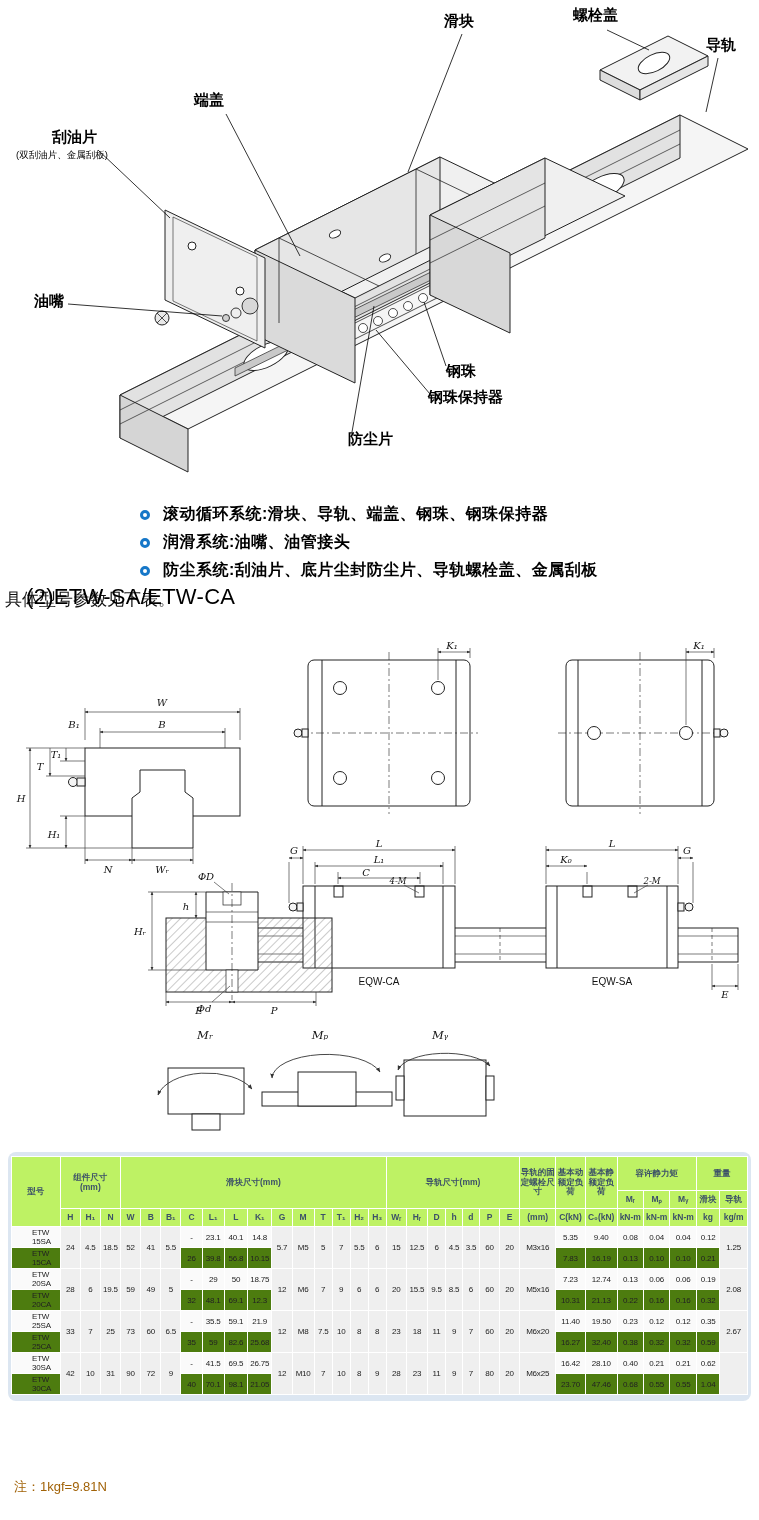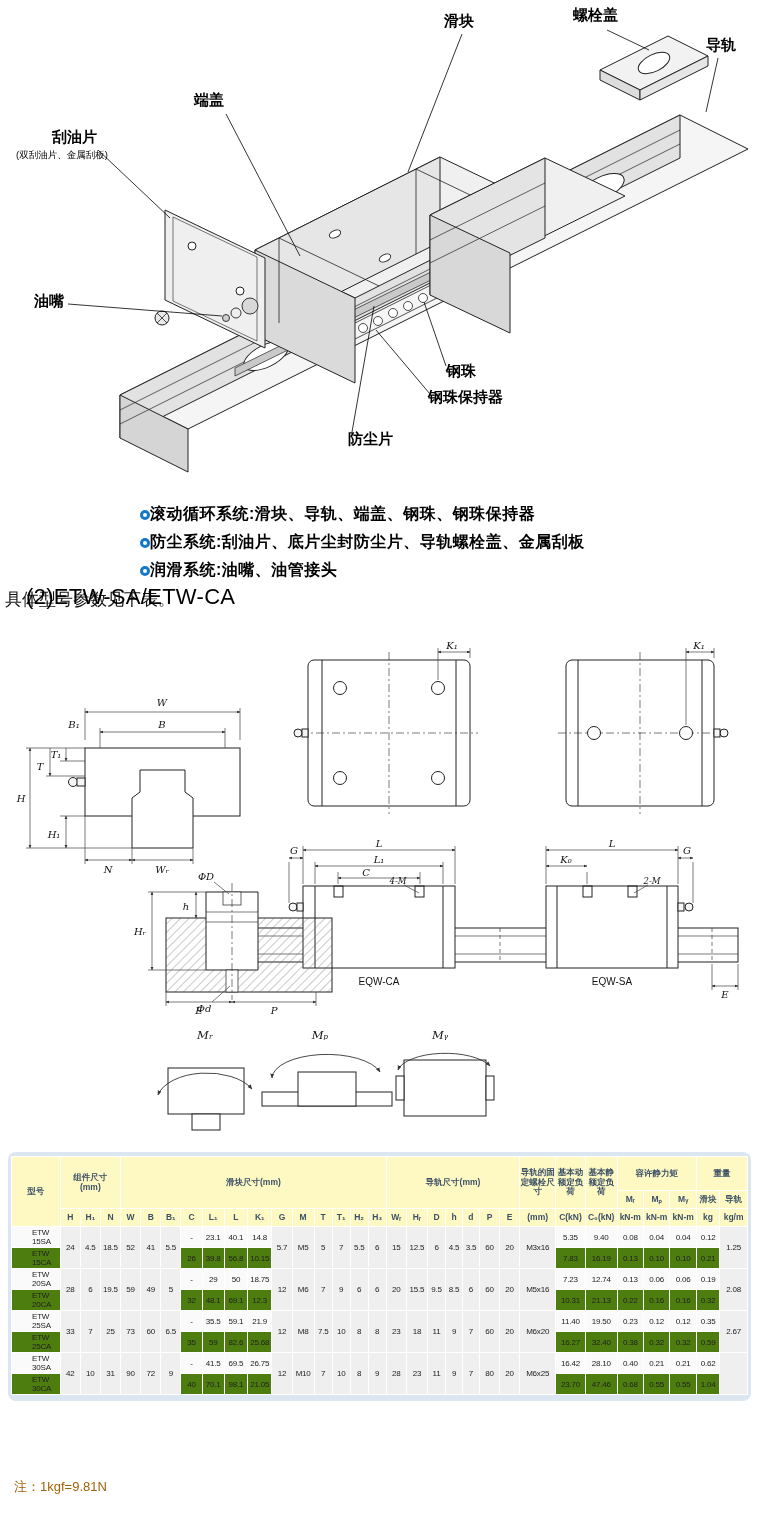--- a/index.html
+++ b/index.html
@@ -13,33 +13,33 @@
   #assembly text.sub { font-size:9.5px; font-weight:400; }
 
   
   #dims text { font-family:"DejaVu Serif", serif; font-style:italic; font-size:10px; fill:#111; text-anchor:middle; }
   #dims text.cap { font-family:"Liberation Sans", sans-serif; font-style:normal; font-size:10px; }
   #dims text.mom { font-size:11.5px; }
   #dims text.small { font-size:8.5px; }
 
   
   .bullets { left:140px; top:504px; display:flex; flex-direction:column; gap:7px; }
-  .bullet { display:flex; align-items:center; }
+  .bullet { display:flex; align-items:center; gap:13px; }
   .dot { width:10px; height:10px; border:3px solid #1677c8; border-radius:50%; flex:0 0 auto; background:#fff; }
   .bullet .txt { font-size:16px; font-weight:700; color:#000; letter-spacing:.5px; white-space:nowrap; }
 
   .intro { left:5px; top:588px; font-size:17px; color:#111; }
   .heading { left:26px; top:584px; font-size:22px; color:#000; font-weight:500; letter-spacing:.3px; }
   .footnote { left:14px; top:1478px; font-size:13px; color:#a16207; }
 
   
   .tblwrap { left:8px; top:1152px; width:743px; background:#dce6f1; border-radius:8px; padding:4px 3px 6px 3px; }
   table { border-collapse:collapse; width:100%; table-layout:fixed; }
   th, td { border:1px solid #ffffff; text-align:center; vertical-align:middle; overflow:hidden; }
-  th { background:#fef9c3; color:#3c5168; font-weight:700; font-size:8.5px; height:18px;
+  th { background:#bef264; color:#3c5168; font-weight:700; font-size:8.5px; height:18px;
        word-break:break-all; white-space:pre-line; line-height:1.15; padding:1px 0;margin-left:32px; }
   thead tr:first-child th { height:34px; }
   td { background:#fafafa; color:#222; font-size:8px; height:21px; padding:0 1px; letter-spacing:-0.2px; }
   tr.even td { background:#4d7c0f; }
   td.rs { background:#efefef; }
   td.model { text-align:left; padding-left:20px; font-size:8px; }
 </style>
 </head>
 <body>
 
@@ -154,25 +154,25 @@
     <text x="348" y="444">防尘片</text>
   </svg>
 
   <div class="abs bullets">
     <div class="bullet">
       <span class="dot"></span>
       <span class="txt">滚动循环系统:滑块、导轨、端盖、钢珠、钢珠保持器</span>
     </div>
     <div class="bullet">
       <span class="dot"></span>
-      <span class="txt">防尘系统:刮油片、底片尘封防尘片、导轨螺栓盖、金属刮板</span>
+      <span class="txt">润滑系统:油嘴、油管接头</span>
     </div>
     <div class="bullet">
       <span class="dot"></span>
-      <span class="txt">润滑系统:油嘴、油管接头</span>
+      <span class="txt">防尘系统:刮油片、底片尘封防尘片、导轨螺栓盖、金属刮板</span>
     </div>
   </div>
 
   <div class="abs intro">具体型号参数见下表。</div>
 
   <div class="abs heading">(2)ETW-SA/ETW-CA</div>
 
   <svg id="dims" class="abs" style="left:0;top:640px" width="759" height="505" viewBox="0 0 759 505">
     <defs>
       <marker id="dar" viewBox="0 0 10 10" refX="9" refY="5" markerWidth="5.5" markerHeight="5.5" orient="auto-start-reverse">

